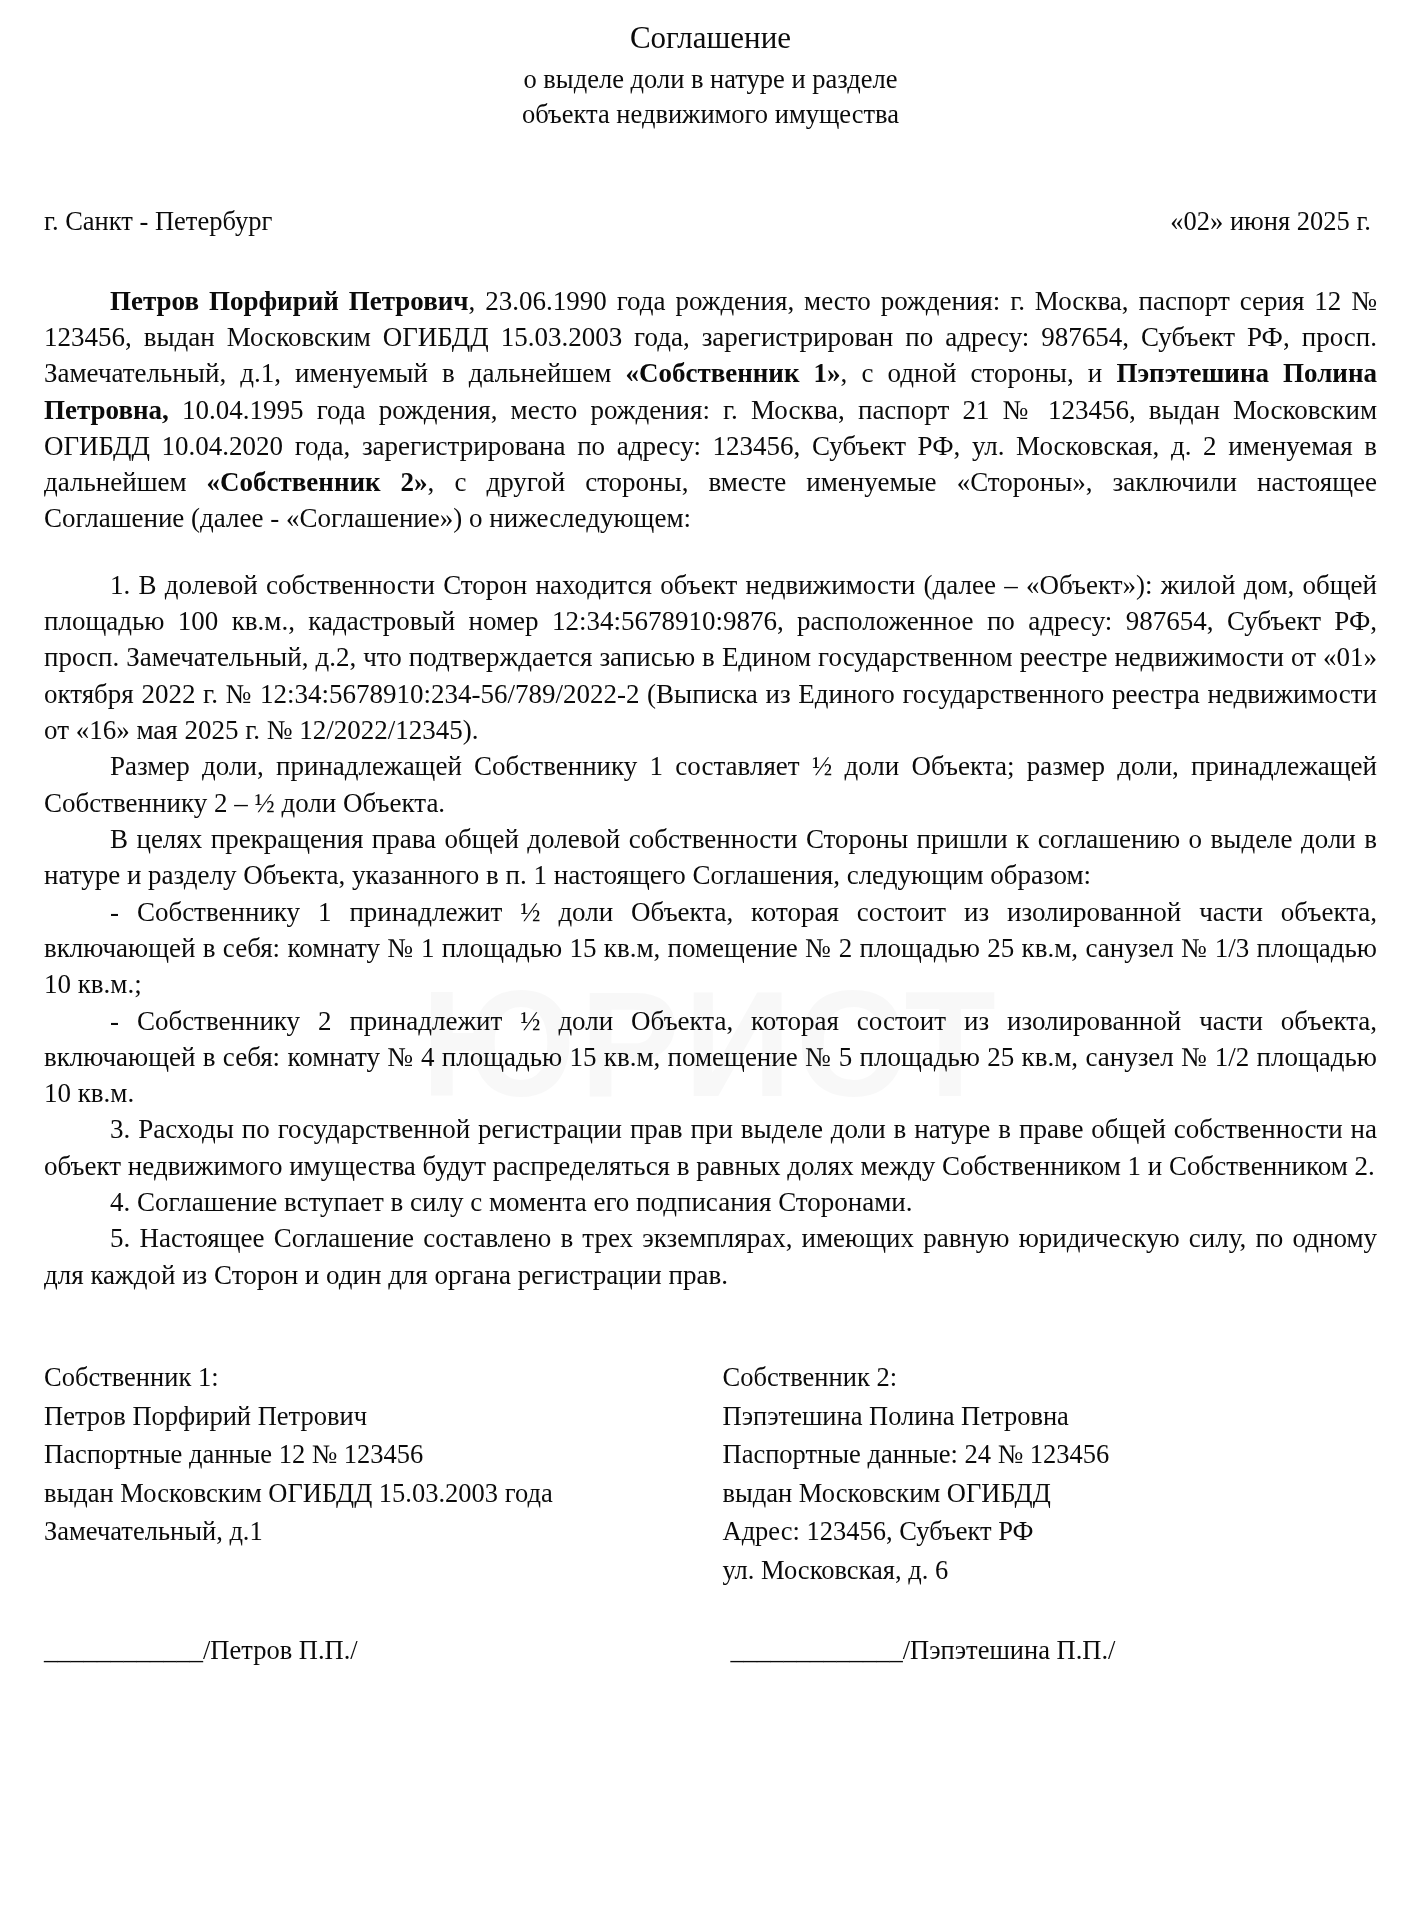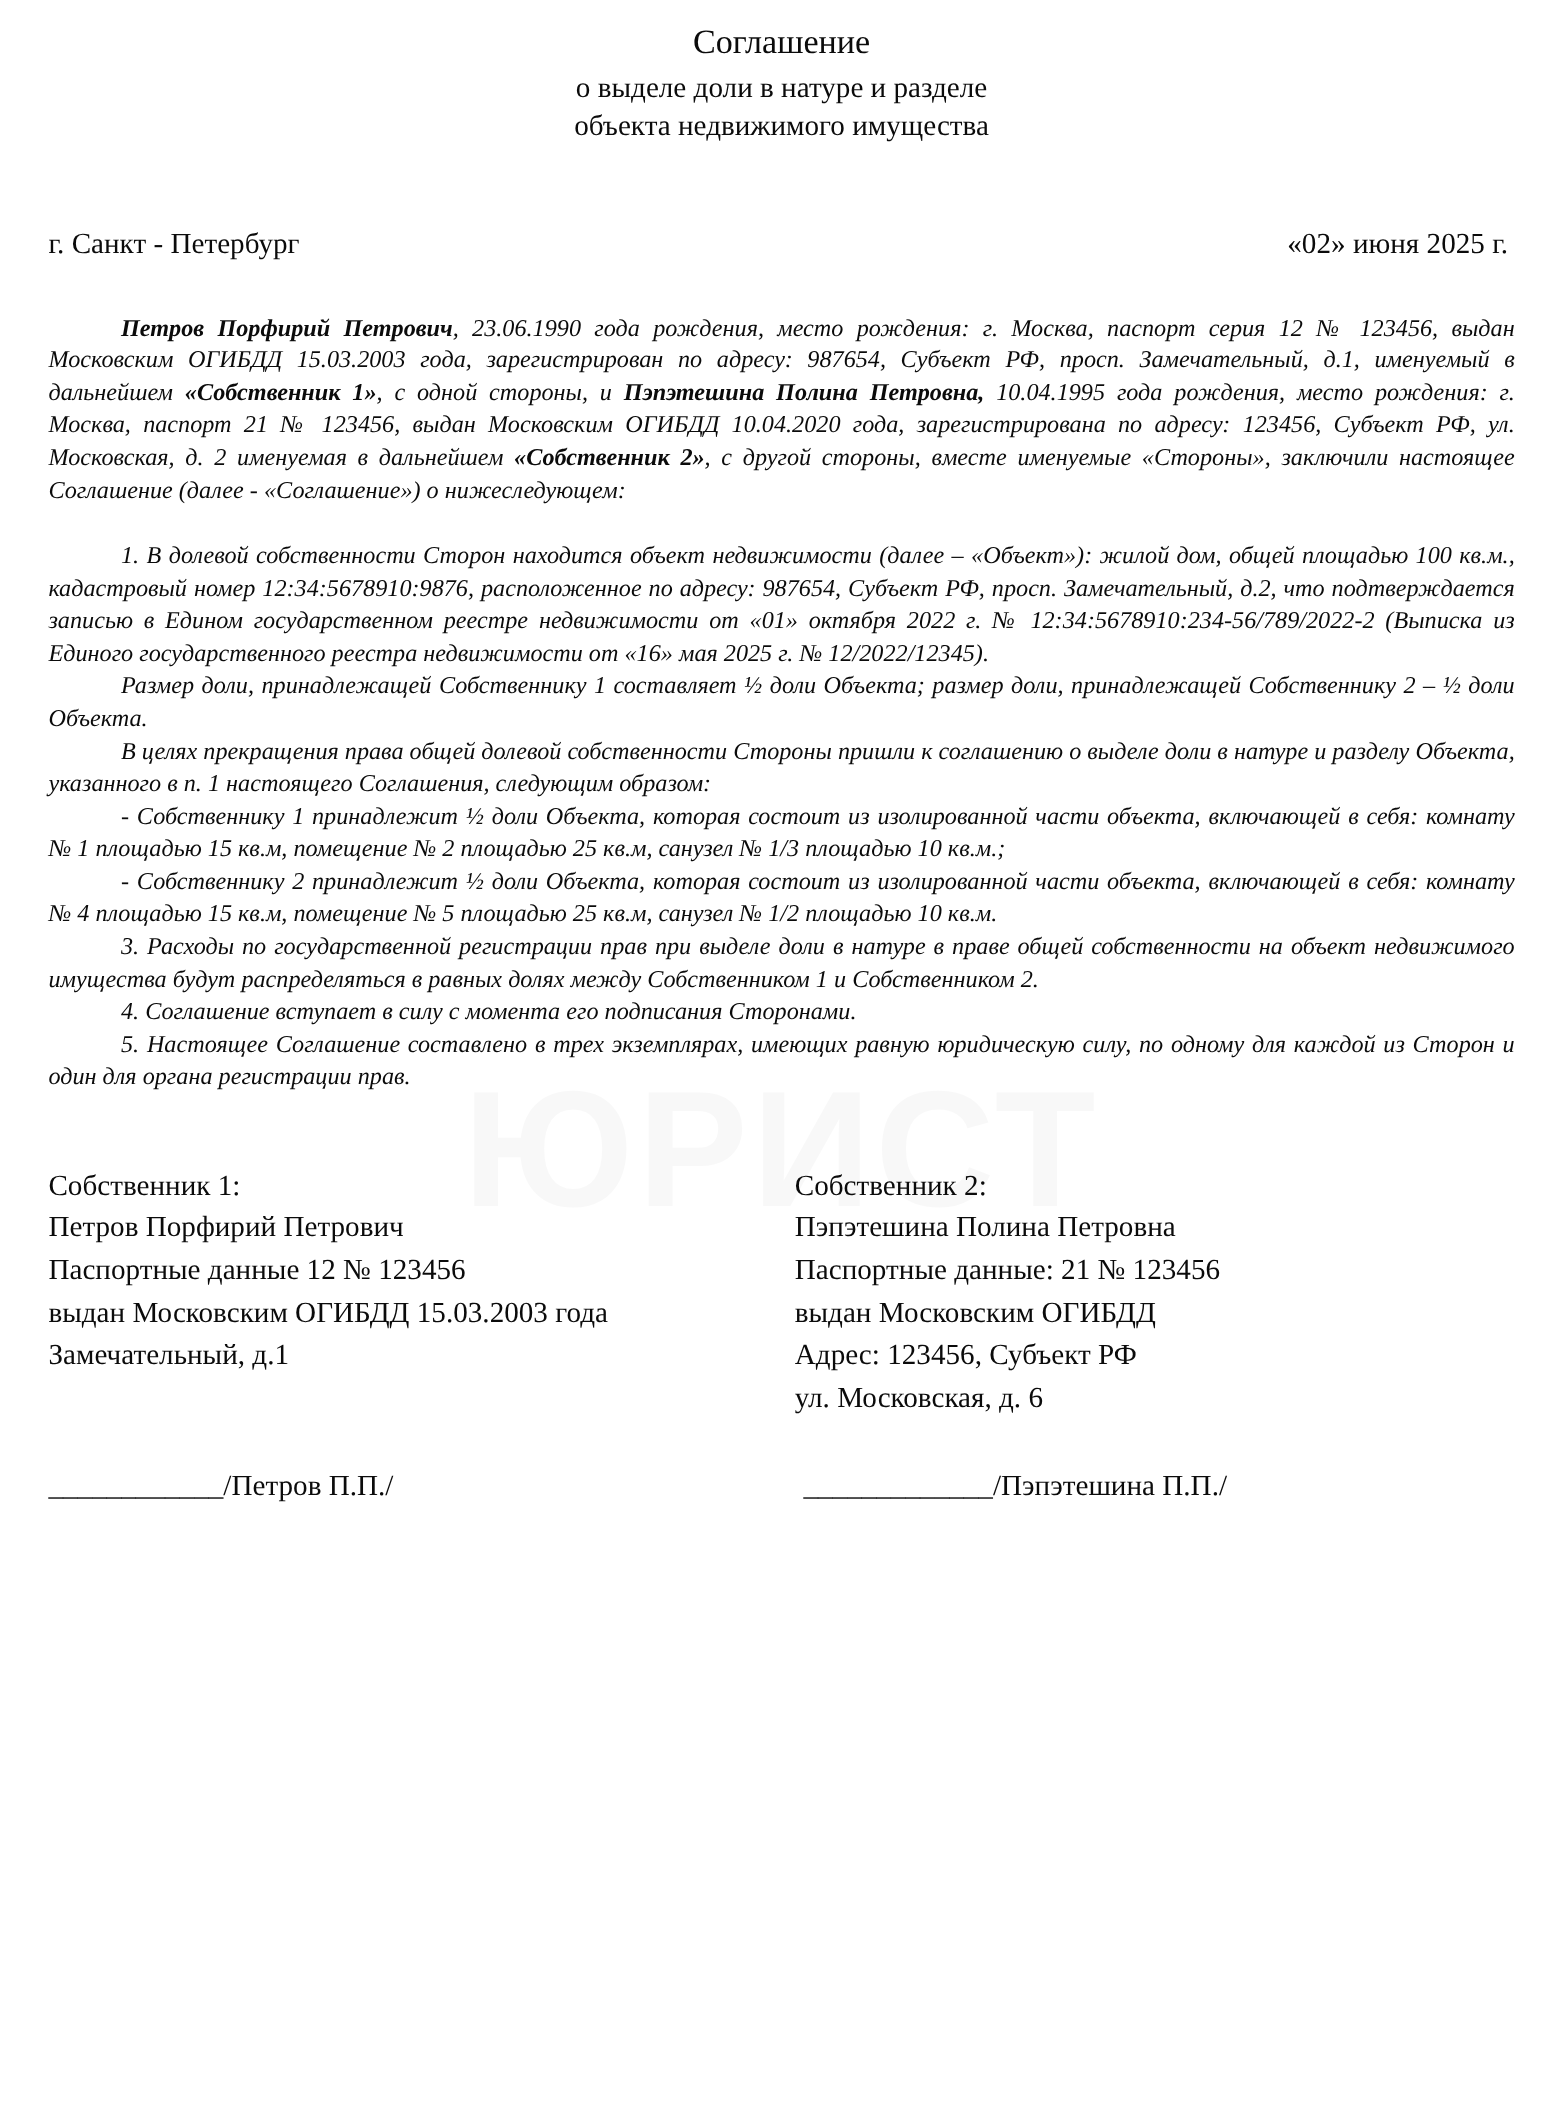--- a/index.html
+++ b/index.html
@@ -62,28 +62,27 @@
     display: flex;
     justify-content: space-between;
     align-items: baseline;
     font-size: 26.5px;
     margin-top: 74px;
     margin-bottom: 0;
     padding-right: 6px;
   }
 
   p.body-par {
-    font-size: 22px;
+    font-size: 27px;
     line-height: 1.345;
     text-align: justify;
     text-justify: inter-word;
     margin: 0;
     text-indent: 66px;
     hyphens: none;
-    font-style: italic;
   }
   p.first-par { margin-top: 46px; }
   p.gap-above { margin-top: 30px; }
   b { font-weight: 700; }
 
   
   .sign-block {
     display: flex;
     margin-top: 65px;
     font-size: 26.5px;
@@ -144,21 +143,21 @@
       <div class="sign-col left">
         <div>Собственник 1:</div>
         <div>Петров Порфирий Петрович</div>
         <div>Паспортные данные 12 № 123456</div>
         <div>выдан Московским ОГИБДД 15.03.2003 года</div>
         <div>Замечательный, д.1</div>
       </div>
       <div class="sign-col right">
         <div>Собственник 2:</div>
         <div>Пэпэтешина Полина Петровна</div>
-        <div>Паспортные данные: 21 № 123456</div>
+        <div>Паспортные данные: 24 № 123456</div>
         <div>выдан Московским ОГИБДД</div>
         <div>Адрес: 123456, Субъект РФ</div>
         <div>ул. Московская, д. 6</div>
       </div>
     </div>
 
     <div class="sign-lines">
       <div class="sign-col left">____________/Петров П.П./</div>
       <div class="sign-col right">_____________/Пэпэтешина П.П./</div>
     </div>

